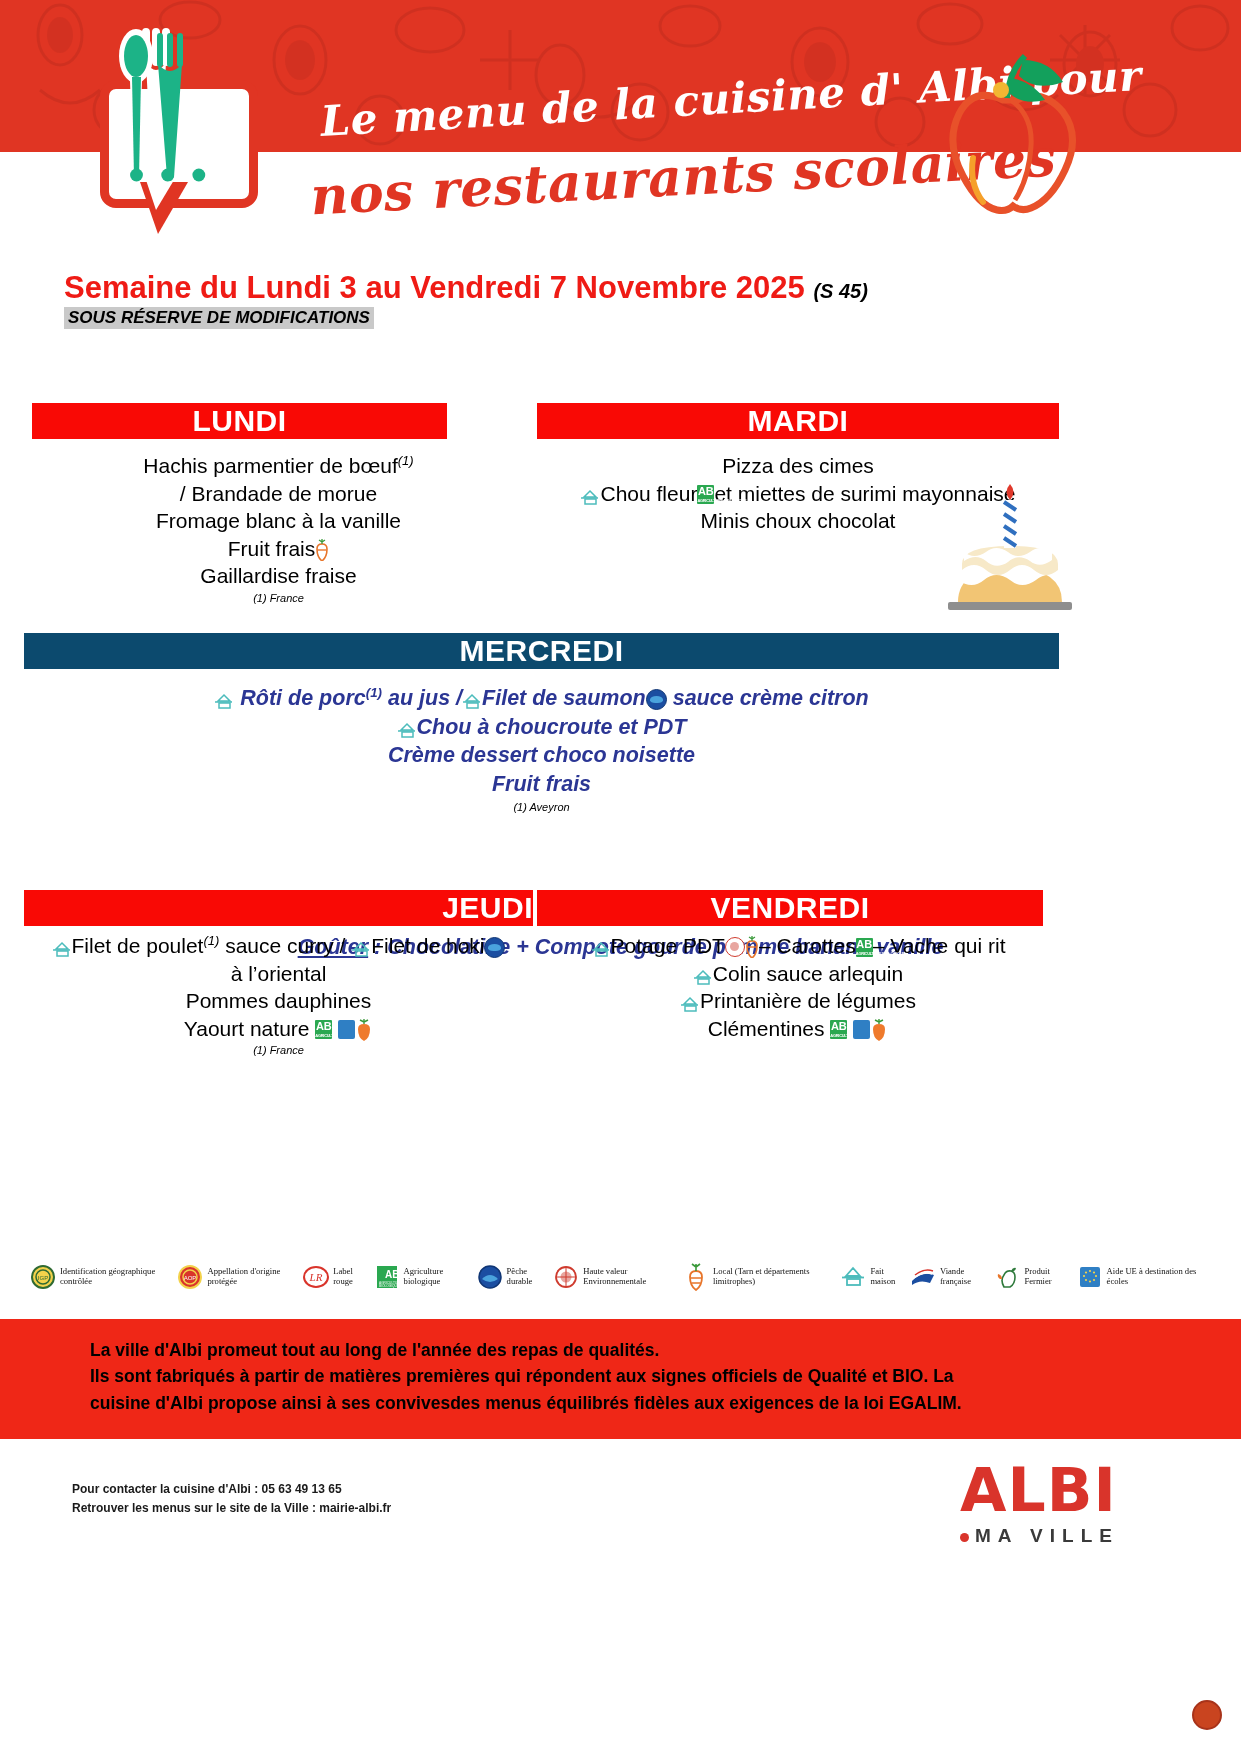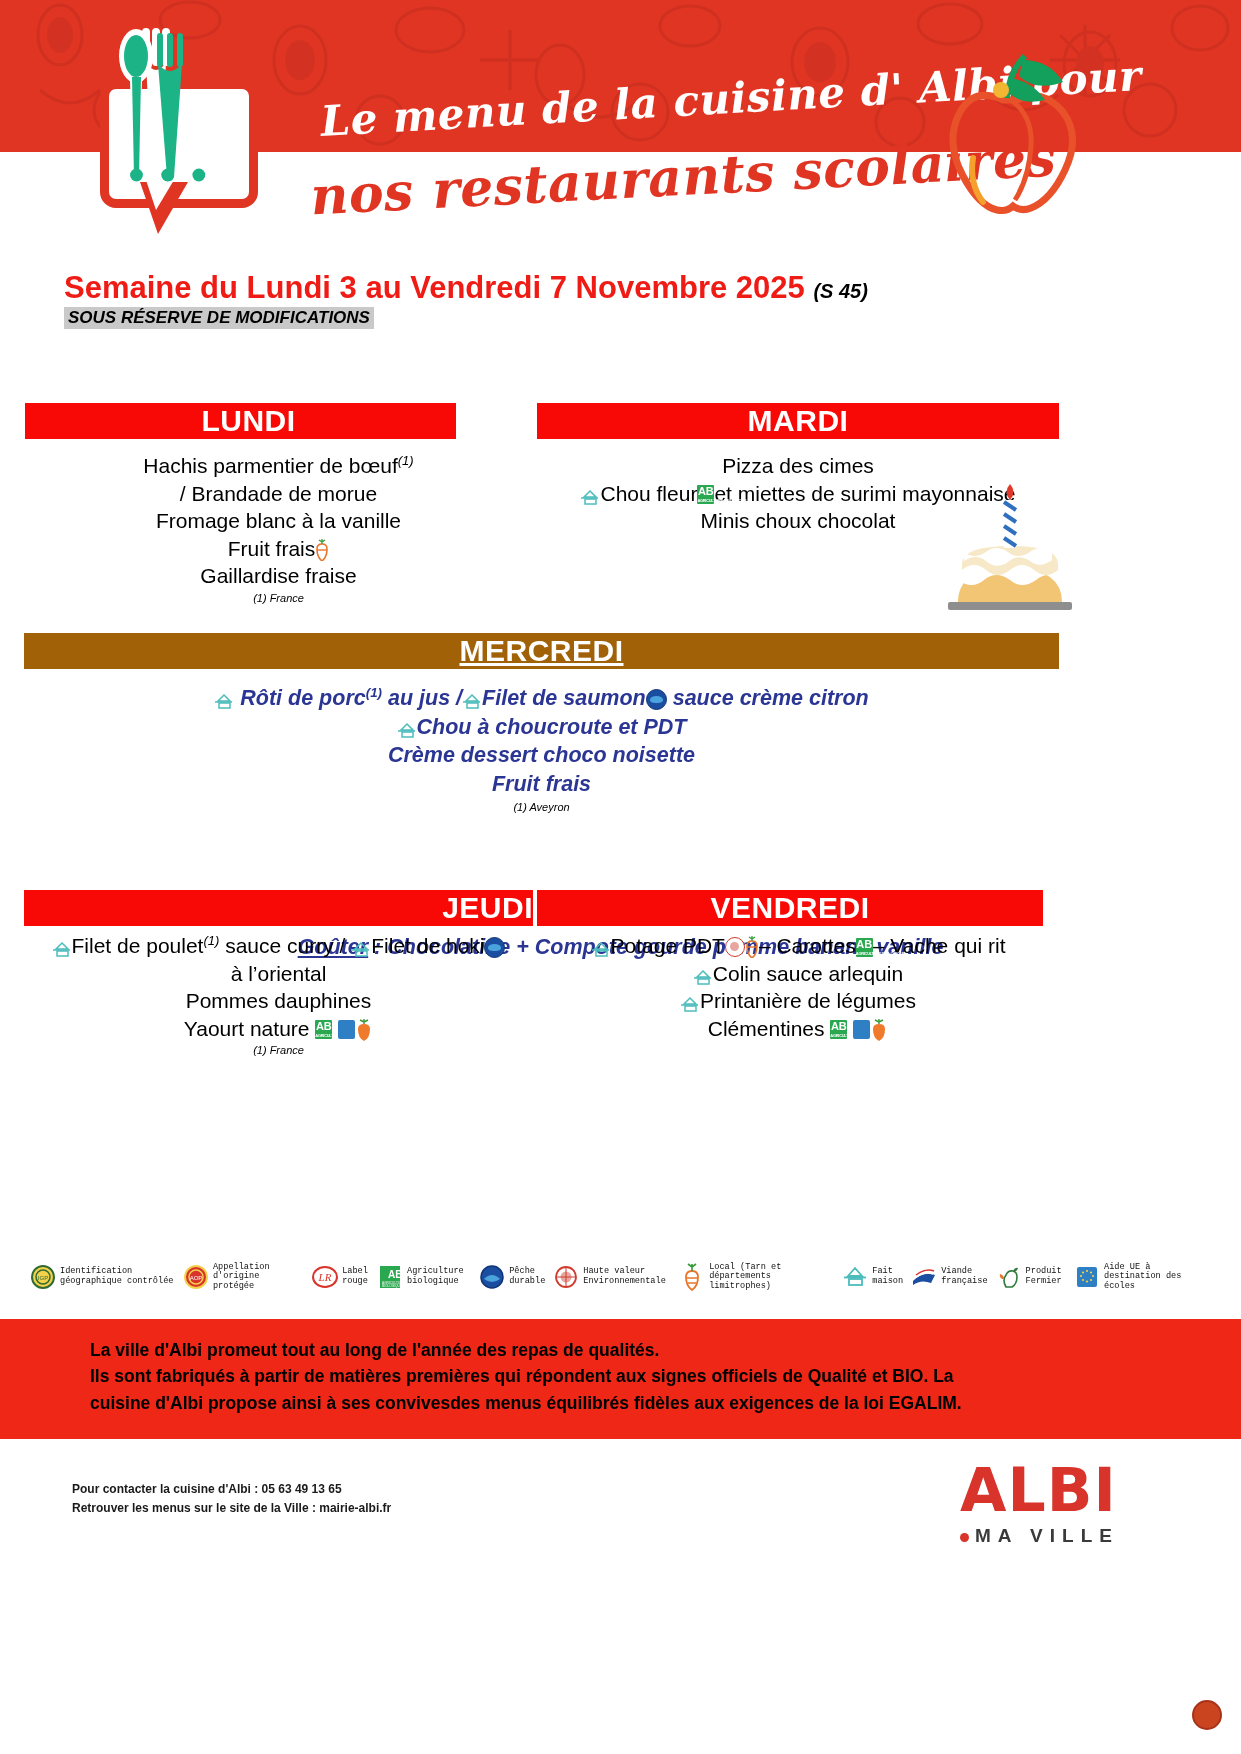--- a/index.html
+++ b/index.html
@@ -77,21 +77,21 @@
   }
 
   
   .daybar{
     position:absolute;height:36px;
     color:#ffffff;font-size:30px;font-weight:bold;
     text-align:center;line-height:36px;
     letter-spacing:.5px;
   }
   .bar-red{background:#f90905;}
-  .bar-teal{background:#a16207;text-decoration:underline;}
+  .bar-teal{background:#0c4a6e;}
 
   .menu-block{
     position:absolute;text-align:center;
     font-size:21px;color:#000000;line-height:1.31;
   }
   .menu-block .mline{white-space:nowrap;}
   .origin{
     font-size:11px;font-style:italic;font-weight:normal;color:#000;
     display:block;margin-top:1px;
   }
@@ -138,21 +138,21 @@
   .cake{position:absolute;left:940px;top:480px;width:140px;height:140px;}
 
   
   .legend{
     position:absolute;left:30px;top:1248px;width:1180px;height:58px;
     display:flex;align-items:center;
   }
   .leg-item{display:flex;align-items:center;margin-right:8px;}
   .leg-ic{width:26px;height:28px;flex:0 0 26px;margin-right:4px;position:relative;}
   .leg-tx{font-size:8.6px;line-height:1.12;color:#111;
-          font-family:Liberation Mono, monospace;}
+          font-family:Liberation Serif, serif;}
 
   
   .footer-red{
     position:absolute;left:0;top:1319px;width:1241px;height:120px;
     background:#ef2717;
   }
   .footer-red p{
     margin:0;color:#000000;font-size:17.5px;font-weight:bold;
     line-height:1.5;
   }
@@ -251,21 +251,21 @@
     <circle cx="76" cy="52" r="8" fill="#f2b632"></circle>
   </svg>
 </div>
 
 <div class="week-title">
   <span>Semaine du Lundi 3 au Vendredi 7 Novembre 2025</span>
   <span class="week-num">(S 45)</span>
 </div>
 <div class="reserve">SOUS RÉSERVE DE MODIFICATIONS</div>
 
-<div class="daybar bar-red" style="left:25px;top:403px;width:415px;padding-left:16px;">LUNDI</div>
+<div class="daybar bar-red" style="left:32px;top:403px;width:415px;">LUNDI</div>
 <div class="daybar bar-red" style="left:537px;top:403px;width:522px;">MARDI</div>
 
 <div class="menu-block" style="left:24px;top:452px;width:509px;">
   <div class="mline">
     <span>Hachis parmentier de bœuf</span><sup class="ref">(1)</sup>
   </div>
   <div class="mline">/ Brandade de morue</div>
   <div class="mline">Fromage blanc à la vanille</div>
   <div class="mline">
     <span>Fruit frais</span><span class="ic ic-carotte"><svg viewBox="0 0 14 22" width="14" height="22">

